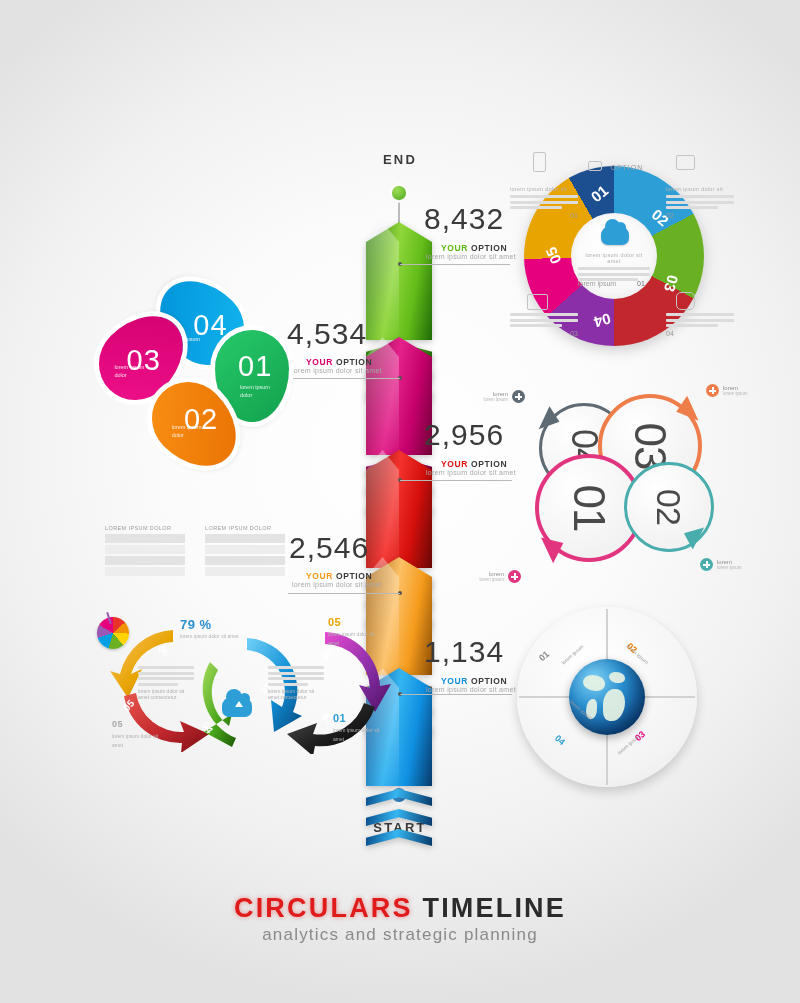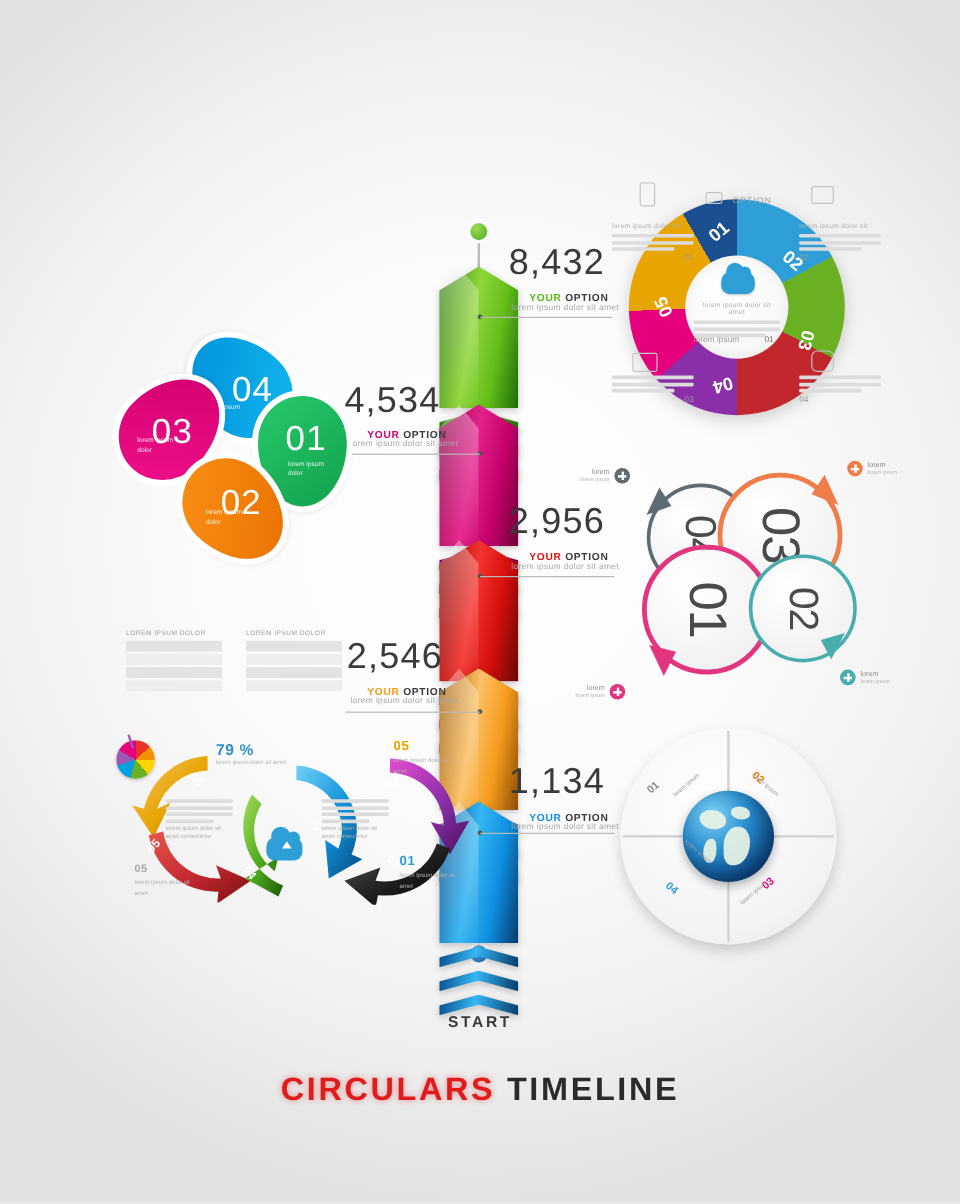--- a/index.html
+++ b/index.html
@@ -32,21 +32,21 @@
   .bot-sub{
     top:925px;left:0;width:800px;text-align:center;
     font-size:17px;letter-spacing:1.2px;color:#8a8a8a;font-weight:300;
   }
 
   .endcap{
     left:0;width:800px;text-align:center;font-size:13px;font-weight:bold;
     letter-spacing:2.2px;color:#3b3b3b;
   }
   #end-label{top:152px;}
-  #start-label{top:844px;}
+  #start-label{top:820px;}
 
   
   .spine{left:398px;top:188px;width:2px;height:612px;
     background:linear-gradient(#bdbdbd,#9b9b9b);}
   .node{width:14px;height:14px;border-radius:50%;left:392px;}
   .node.end{top:186px;background:radial-gradient(circle at 35% 30%,#9ede57,#4aa81b);
     box-shadow:0 0 0 3px rgba(255,255,255,.85),0 1px 3px rgba(0,0,0,.25);}
   .node.start{top:788px;background:radial-gradient(circle at 35% 30%,#6dc3f0,#0f63b8);
     box-shadow:0 0 0 3px rgba(255,255,255,.85),0 1px 3px rgba(0,0,0,.25);}
 
@@ -156,20 +156,21 @@
     border-radius:50%;background:#2e9fd6;}
   .cloud2 .arw{position:absolute;left:13px;top:4px;width:0;height:0;
     border-left:4px solid transparent;border-right:4px solid transparent;border-bottom:6px solid #fff;}
 </style>
 </head>
 <body>
 
 <div class="stage">
 
 
+  <div class="abs endcap" id="end-label">END</div>
   <div class="abs endcap" id="start-label">START</div>
   <div class="abs spine"></div>
   <div class="abs node end"></div>
   <div class="abs node start"></div>
 
   <div class="abs arrow-unit" style="top:222px;">
     <div class="arrow-body">
       <div class="arrow-head" style="background:linear-gradient(100deg,#2f7a0d,#8fd63a 42%,#63bd18 70%,#1f6a08);"></div>
       <div class="gloss"></div>
       <div class="fletch" style="background:linear-gradient(100deg,#2f7a0d,#8fd63a 45%,#1f6a08);"></div>
@@ -510,14 +511,15 @@
 
   <div class="kbadge" style="left:333px;top:712px;color:#2e9fd6;">01</div>
   <div class="kcap" style="left:333px;top:726px;width:50px;">lorem ipsum dolor sit amet</div>
 
   <div class="kbadge" style="left:112px;top:719px;color:#a9a9a9;font-size:9px;">05</div>
   <div class="kcap" style="left:112px;top:732px;width:52px;">lorem ipsum dolor sit amet</div>
 
   <div class="abs bot-title">
     <span class="circ">CIRCULARS</span><span> TIMELINE</span>
   </div>
+  <div class="abs bot-sub">analytics and strategic planning</div>
 
 </div>
 
 </body></html>

